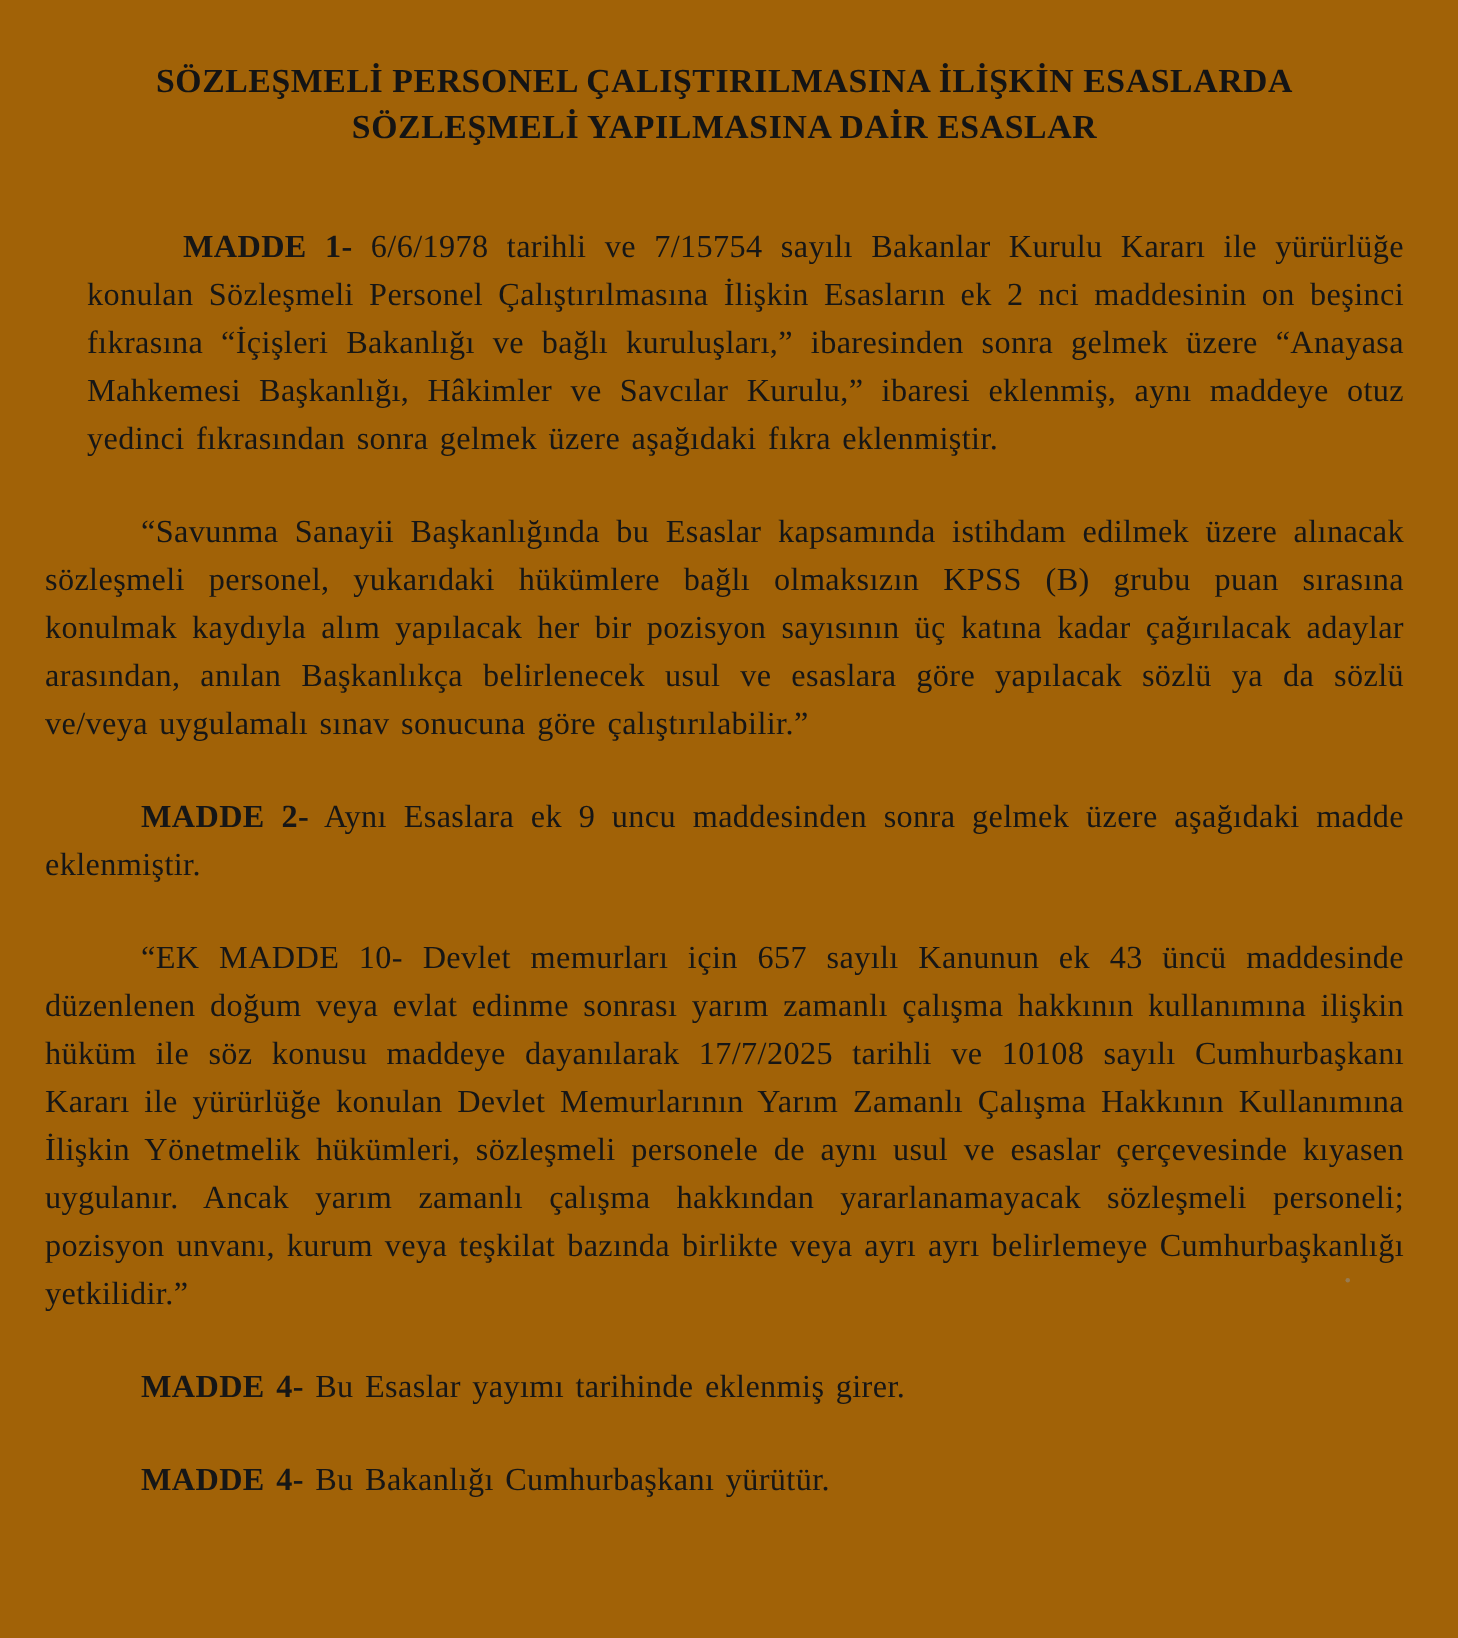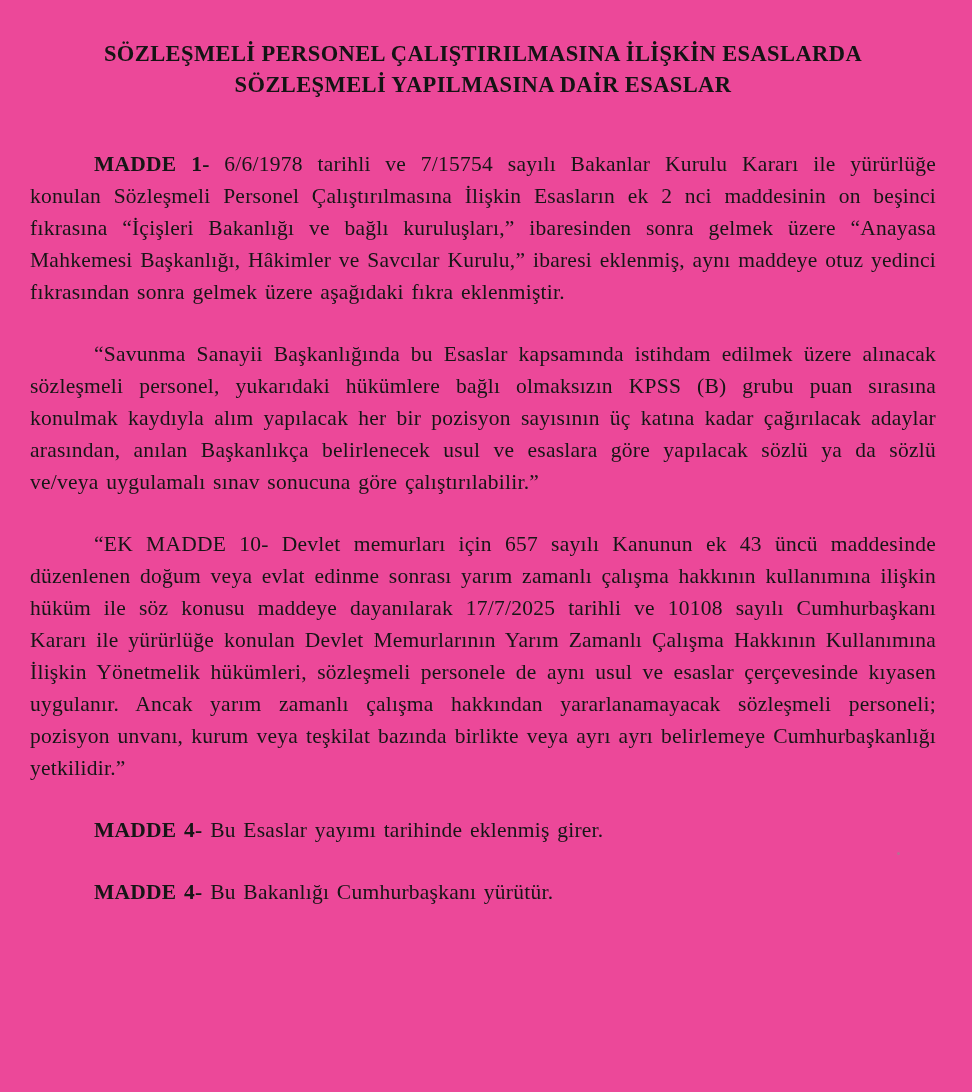--- a/index.html
+++ b/index.html
@@ -13,21 +13,21 @@
     overflow: hidden;
     position: relative;
     font-family: "Liberation Serif", "DejaVu Serif", serif;
     color: #161616;
   }
   .page {
     box-sizing: border-box;
     width: 972px;
     height: 1092px;
     padding: 38px 36px 0 30px;
-    background: #ec4899;
+    background: #a16207;
   }
   .title-block {
     text-align: center;
     font-weight: bold;
     font-size: 22.5px;
     line-height: 31px;
     letter-spacing: 0.4px;
     color: #141414;
   }
   .body-text p {
@@ -35,20 +35,21 @@
     font-size: 21.5px;
     line-height: 32px;
     letter-spacing: 0.25px;
     word-spacing: 2px;
     text-align: justify;
     text-indent: 64px;
     color: #161616;
   }
   .body-text p.first {
     margin-top: 48px;
+    margin-left: 28px;
   }
   .lead {
     font-weight: bold;
   }
   .speck {
     position: absolute;
     left: 897px;
     top: 852px;
     width: 3px;
     height: 3px;
@@ -66,20 +67,21 @@
     <div>SÖZLEŞMELİ PERSONEL ÇALIŞTIRILMASINA İLİŞKİN ESASLARDA</div>
     <div>SÖZLEŞMELİ YAPILMASINA DAİR ESASLAR</div>
   </div>
 
   <div class="body-text">
 
     <p class="first"><b class="lead">MADDE 1-</b><span> 6/6/1978 tarihli ve 7/15754 sayılı Bakanlar Kurulu Kararı ile yürürlüğe konulan Sözleşmeli Personel Çalıştırılmasına İlişkin Esasların ek 2 nci maddesinin on beşinci fıkrasına “İçişleri Bakanlığı ve bağlı kuruluşları,” ibaresinden sonra gelmek üzere “Anayasa Mahkemesi Başkanlığı, Hâkimler ve Savcılar Kurulu,” ibaresi eklenmiş, aynı maddeye otuz yedinci fıkrasından sonra gelmek üzere aşağıdaki fıkra eklenmiştir.</span></p>
 
     <p><b class="lead"></b><span>“Savunma Sanayii Başkanlığında bu Esaslar kapsamında istihdam edilmek üzere alınacak sözleşmeli personel, yukarıdaki hükümlere bağlı olmaksızın KPSS (B) grubu puan sırasına konulmak kaydıyla alım yapılacak her bir pozisyon sayısının üç katına kadar çağırılacak adaylar arasından, anılan Başkanlıkça belirlenecek usul ve esaslara göre yapılacak sözlü ya da sözlü ve/veya uygulamalı sınav sonucuna göre çalıştırılabilir.”</span></p>
 
+    <p><b class="lead">MADDE 2-</b><span> Aynı Esaslara ek 9 uncu maddesinden sonra gelmek üzere aşağıdaki madde eklenmiştir.</span></p>
 
     <p><b class="lead"></b><span>“EK MADDE 10- Devlet memurları için 657 sayılı Kanunun ek 43 üncü maddesinde düzenlenen doğum veya evlat edinme sonrası yarım zamanlı çalışma hakkının kullanımına ilişkin hüküm ile söz konusu maddeye dayanılarak 17/7/2025 tarihli ve 10108 sayılı Cumhurbaşkanı Kararı ile yürürlüğe konulan Devlet Memurlarının Yarım Zamanlı Çalışma Hakkının Kullanımına İlişkin Yönetmelik hükümleri, sözleşmeli personele de aynı usul ve esaslar çerçevesinde kıyasen uygulanır. Ancak yarım zamanlı çalışma hakkından yararlanamayacak sözleşmeli personeli; pozisyon unvanı, kurum veya teşkilat bazında birlikte veya ayrı ayrı belirlemeye Cumhurbaşkanlığı yetkilidir.”</span></p>
 
     <p><b class="lead">MADDE 4-</b><span> Bu Esaslar yayımı tarihinde eklenmiş girer.</span></p>
 
     <p><b class="lead">MADDE 4-</b><span> Bu Bakanlığı Cumhurbaşkanı yürütür.</span></p>
 
   </div>
 
   <div class="speck"></div>

